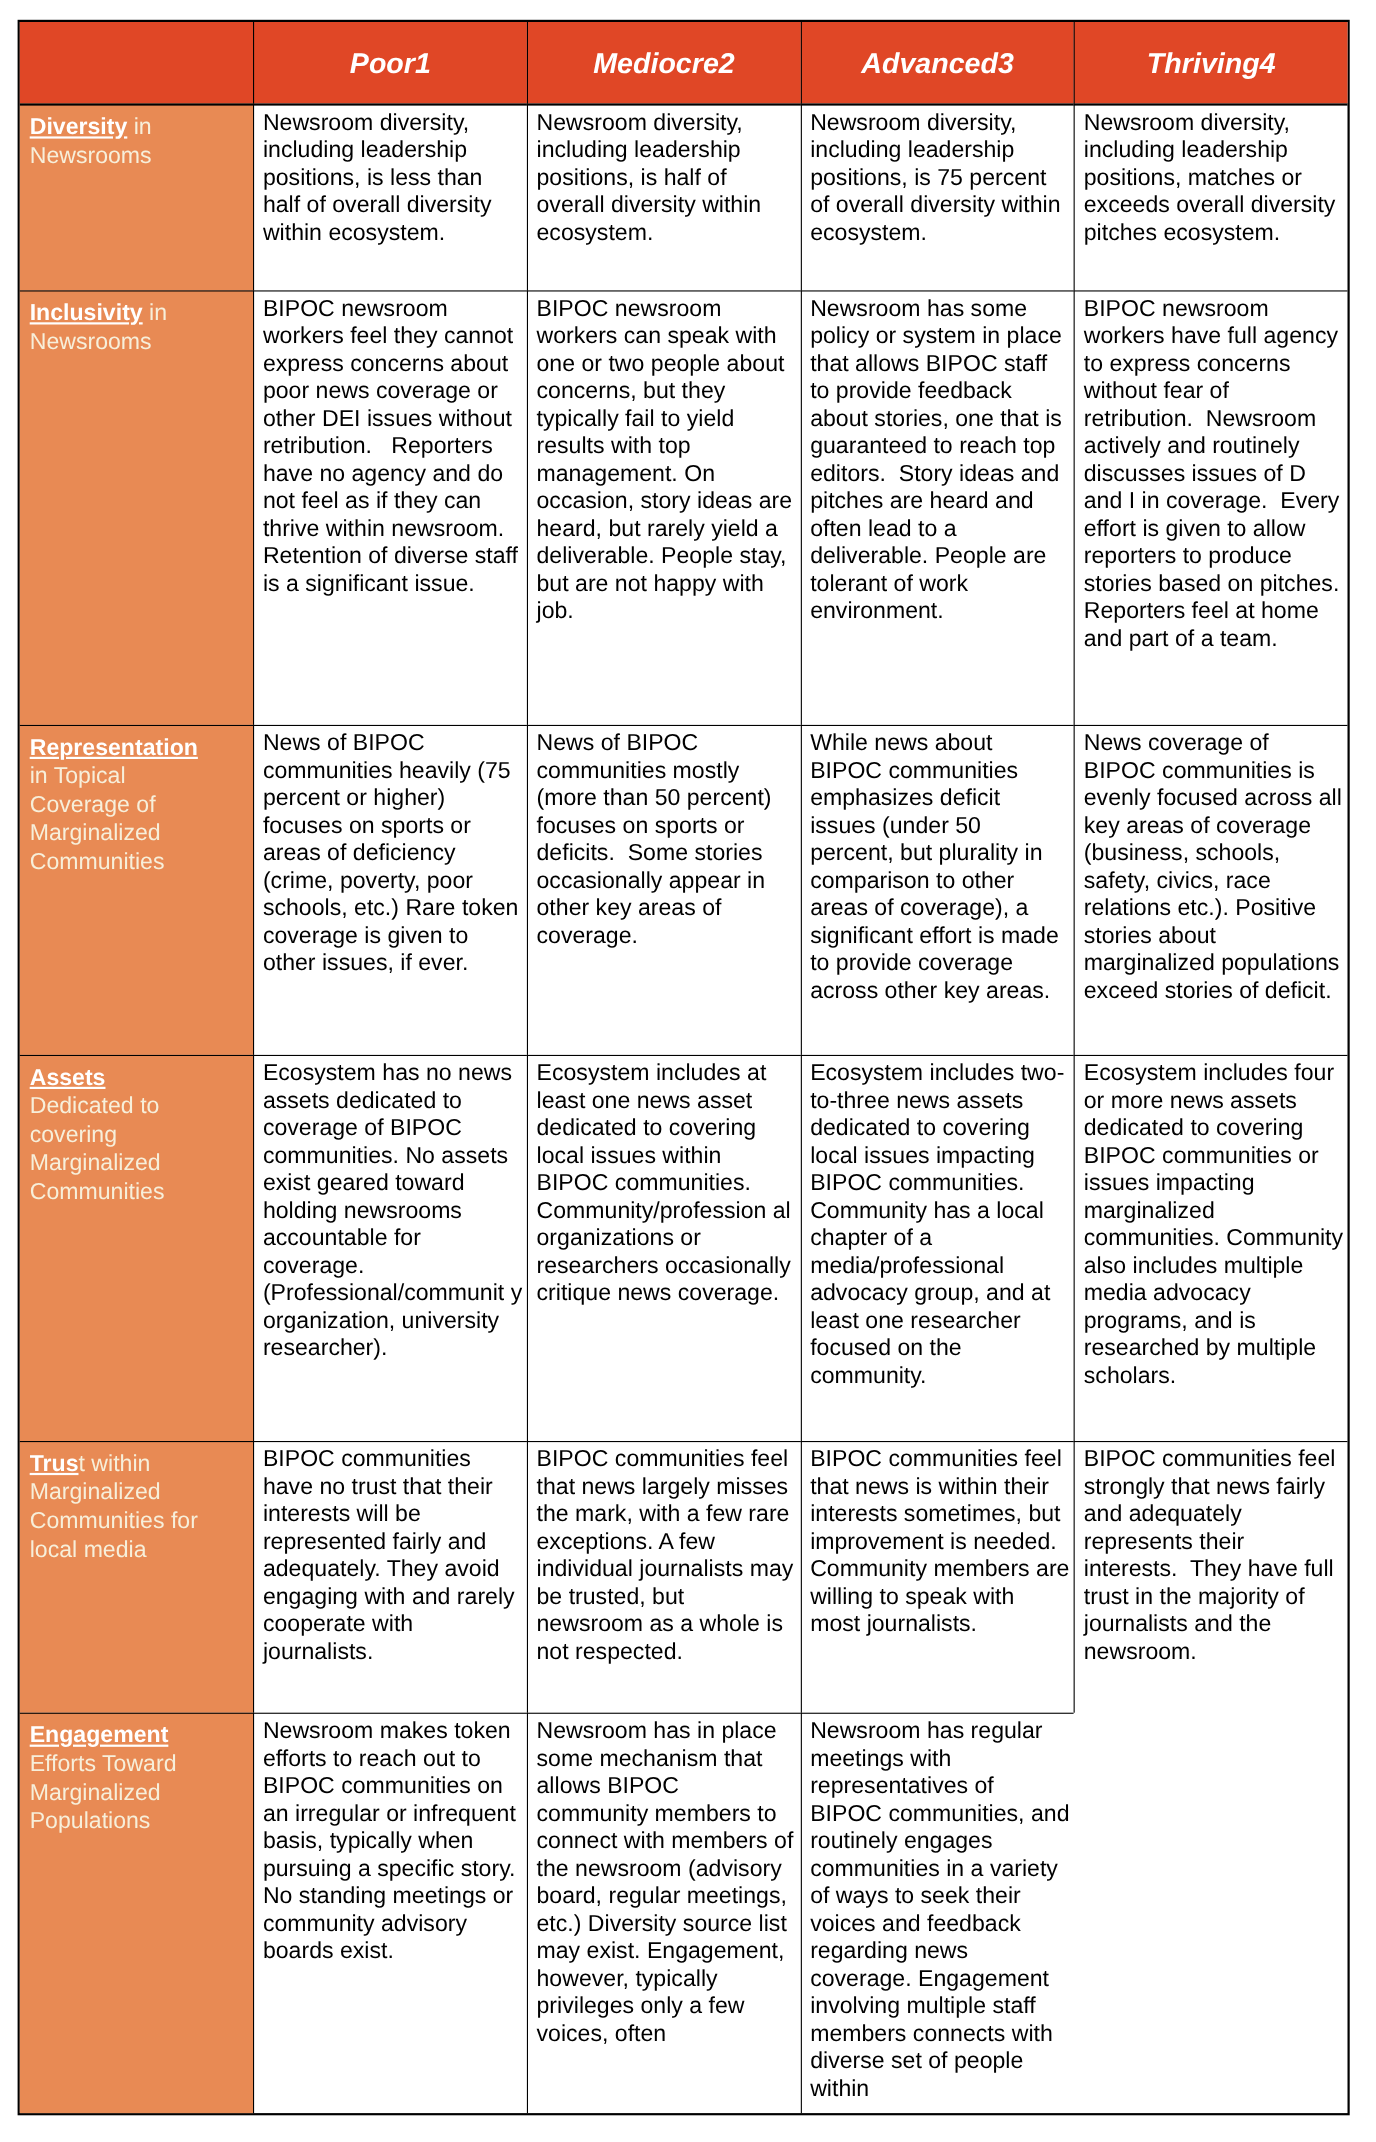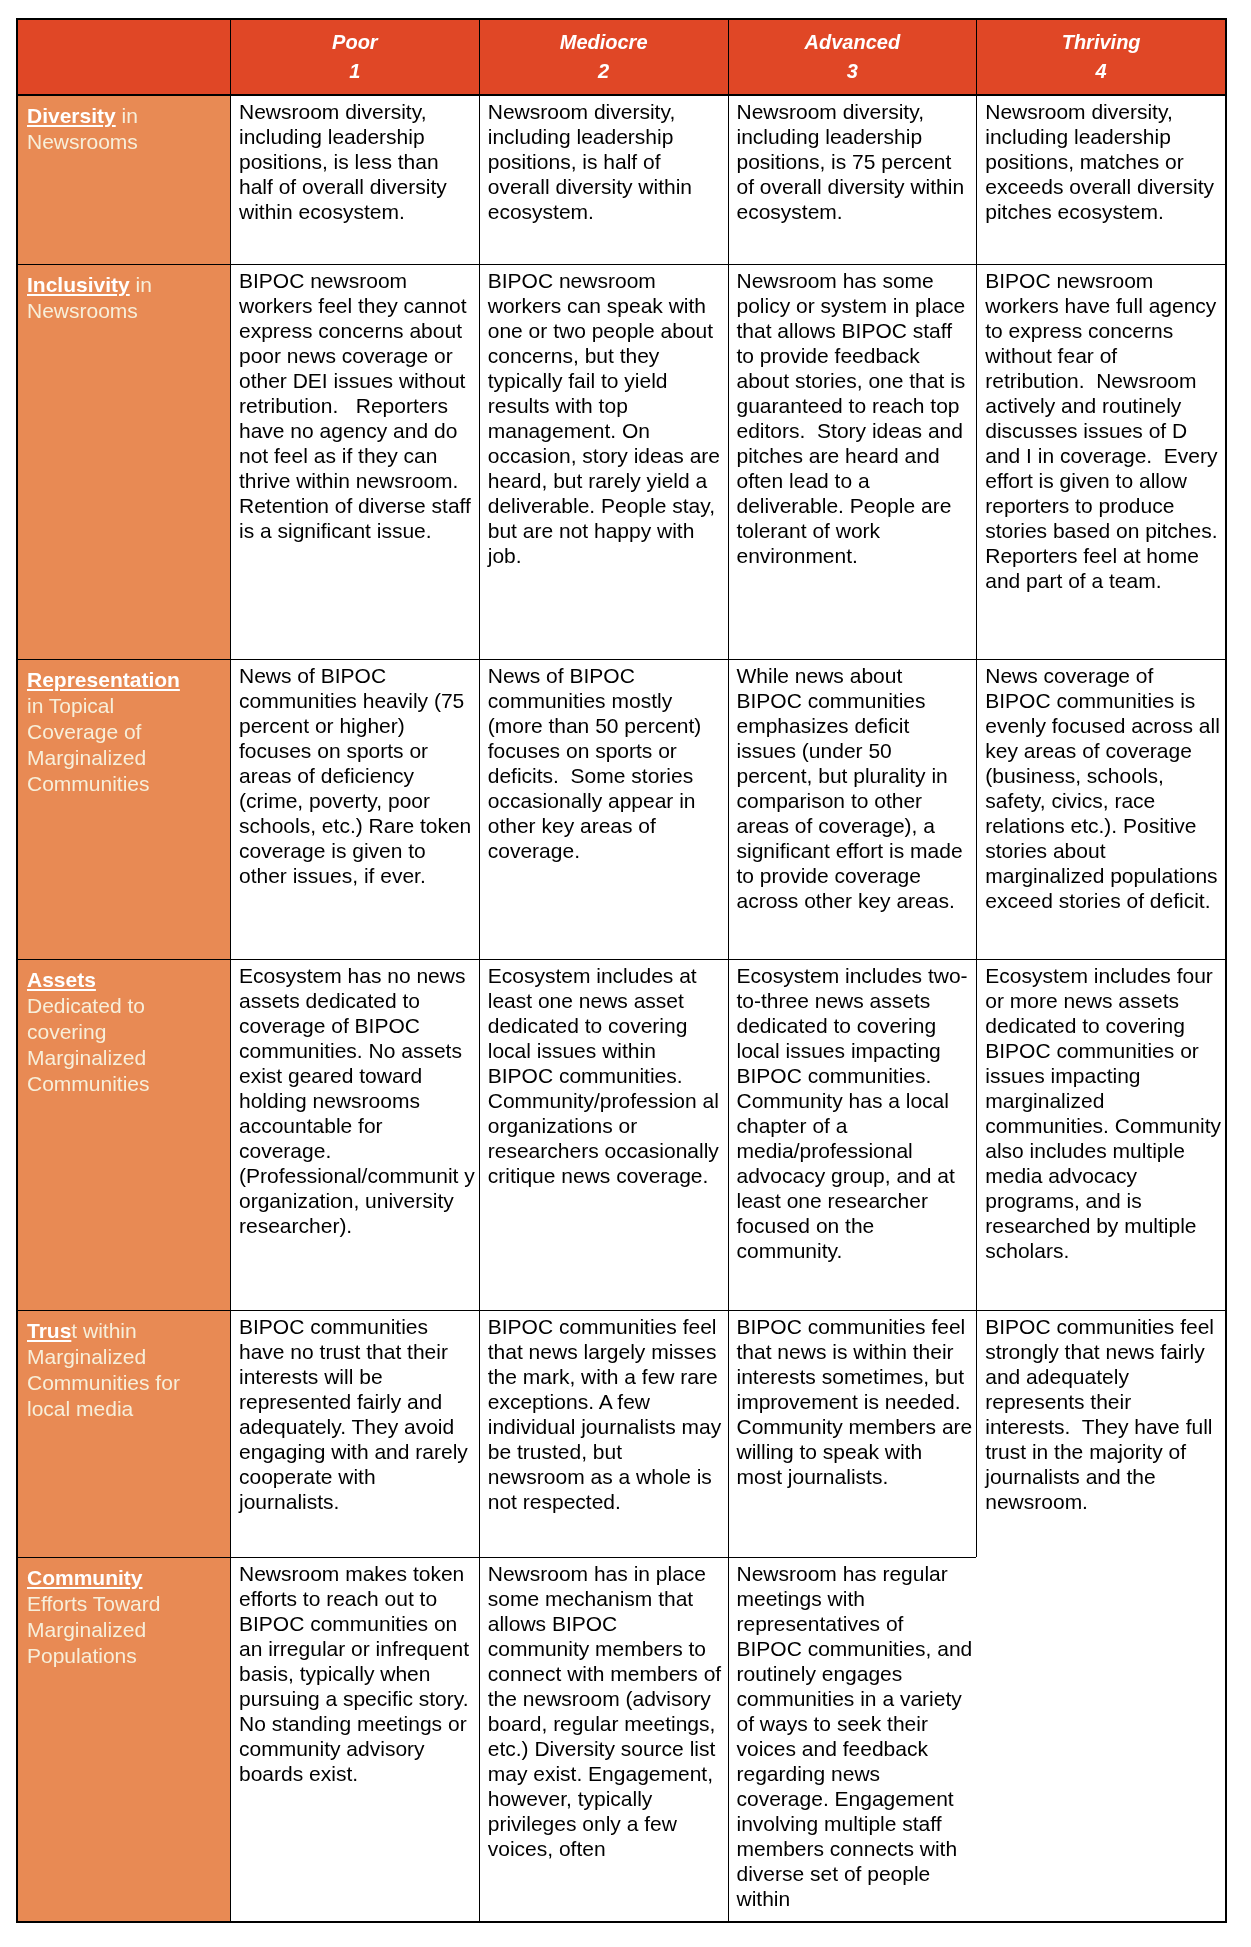--- a/index.html
+++ b/index.html
@@ -34,26 +34,25 @@
   .grid > .cell:nth-child(5n+1) { border-left: none; }
   
   .grid > .cell:nth-child(-n+5) { border-top: none; }
   
   .grid > .cell:nth-child(n+6):nth-child(-n+10) { border-top-width: 2px; }
 
   .corner, .head { background: var(--header-bg, #E04726); }
   .head {
     color: var(--header-text, #fff);
     display: flex;
-    flex-direction: column;
     align-items: center;
     justify-content: center;
     font-weight: bold;
     font-style: italic;
-    font-size: 20px;
+    font-size: 26px;
     line-height: 29px;
   }
   .rowhead {
     background: var(--row-header-bg, #E88A54);
     color: var(--row-header-text, #F7EFDA);
     font-size: 21px;
     line-height: 26px;
     padding: 7px 23px 0 9px;
   }
   .kw {
@@ -130,21 +129,21 @@
 
   <div class="cell rowhead"><span class="kw">Trus</span><span class="rest">t within
 Marginalized
 Communities for
 local media</span></div>
   <div class="cell body">BIPOC communities have no trust that their interests will be represented fairly and adequately. They avoid engaging with and rarely cooperate with journalists.</div>
   <div class="cell body">BIPOC communities feel that news largely misses the mark, with a few rare exceptions. A few individual journalists may be trusted, but newsroom as a whole is  not respected.</div>
   <div class="cell body">BIPOC communities feel that news is within their interests sometimes, but improvement is needed. Community members are willing to speak with most journalists.</div>
   <div class="cell body">BIPOC communities feel strongly that news fairly and adequately represents their interests.  They have full trust in the majority of journalists and the newsroom.</div>
 
-  <div class="cell rowhead"><span class="kw">Community</span><span class="rest">
+  <div class="cell rowhead"><span class="kw">Engagement</span><span class="rest">
 Efforts Toward
 Marginalized
 Populations</span></div>
   <div class="cell body">Newsroom makes token efforts to reach out to BIPOC communities on an irregular or infrequent basis, typically when pursuing a specific story. No standing meetings or community advisory boards exist.</div>
   <div class="cell body">Newsroom has in place some mechanism that allows BIPOC community members to connect with members of the newsroom (advisory board, regular meetings, etc.) Diversity source list may exist. Engagement, however, typically privileges only a few voices, often</div>
   <div class="cell body">Newsroom has regular meetings with representatives of BIPOC communities, and routinely engages communities in a variety of ways to seek their voices and feedback regarding news coverage. Engagement involving multiple staff members connects with diverse set of people within</div>
 
 </div>
 
 </body></html>

